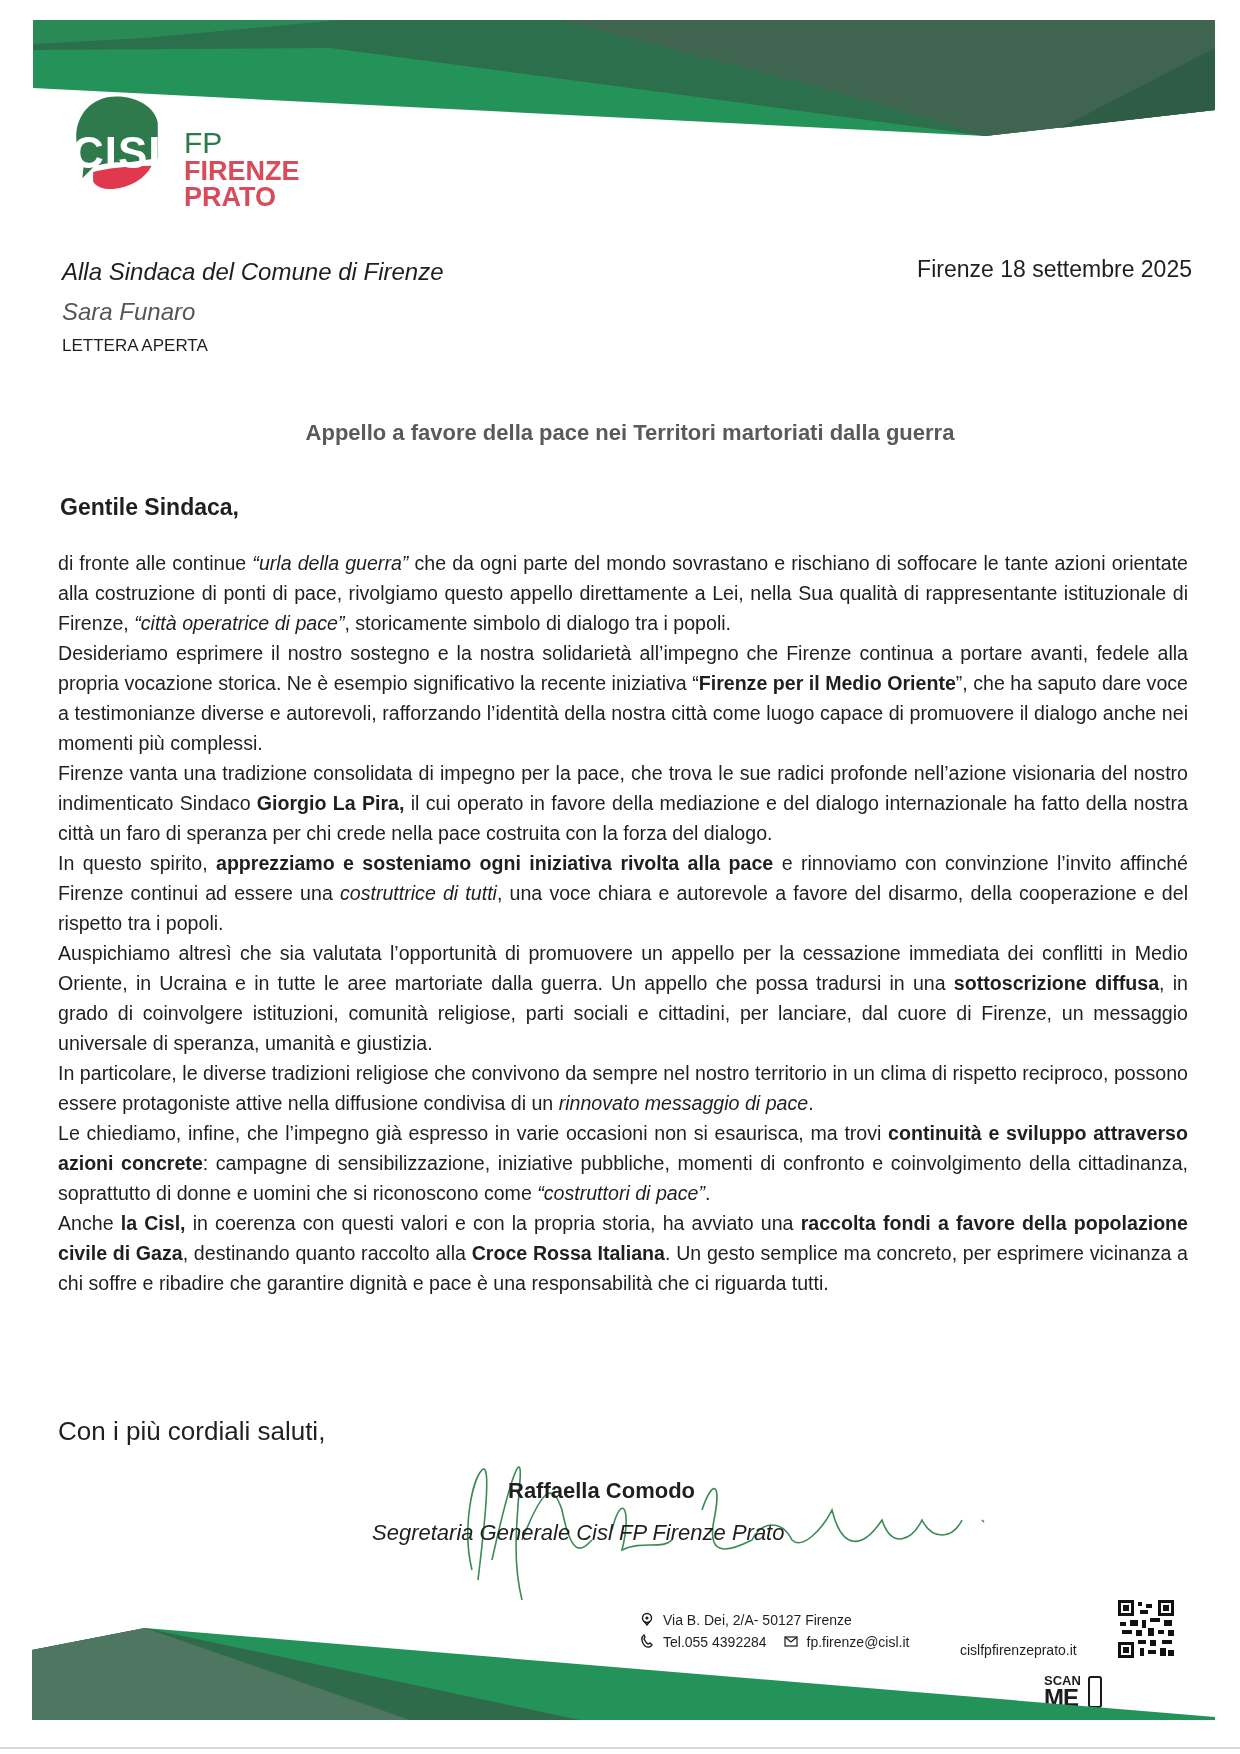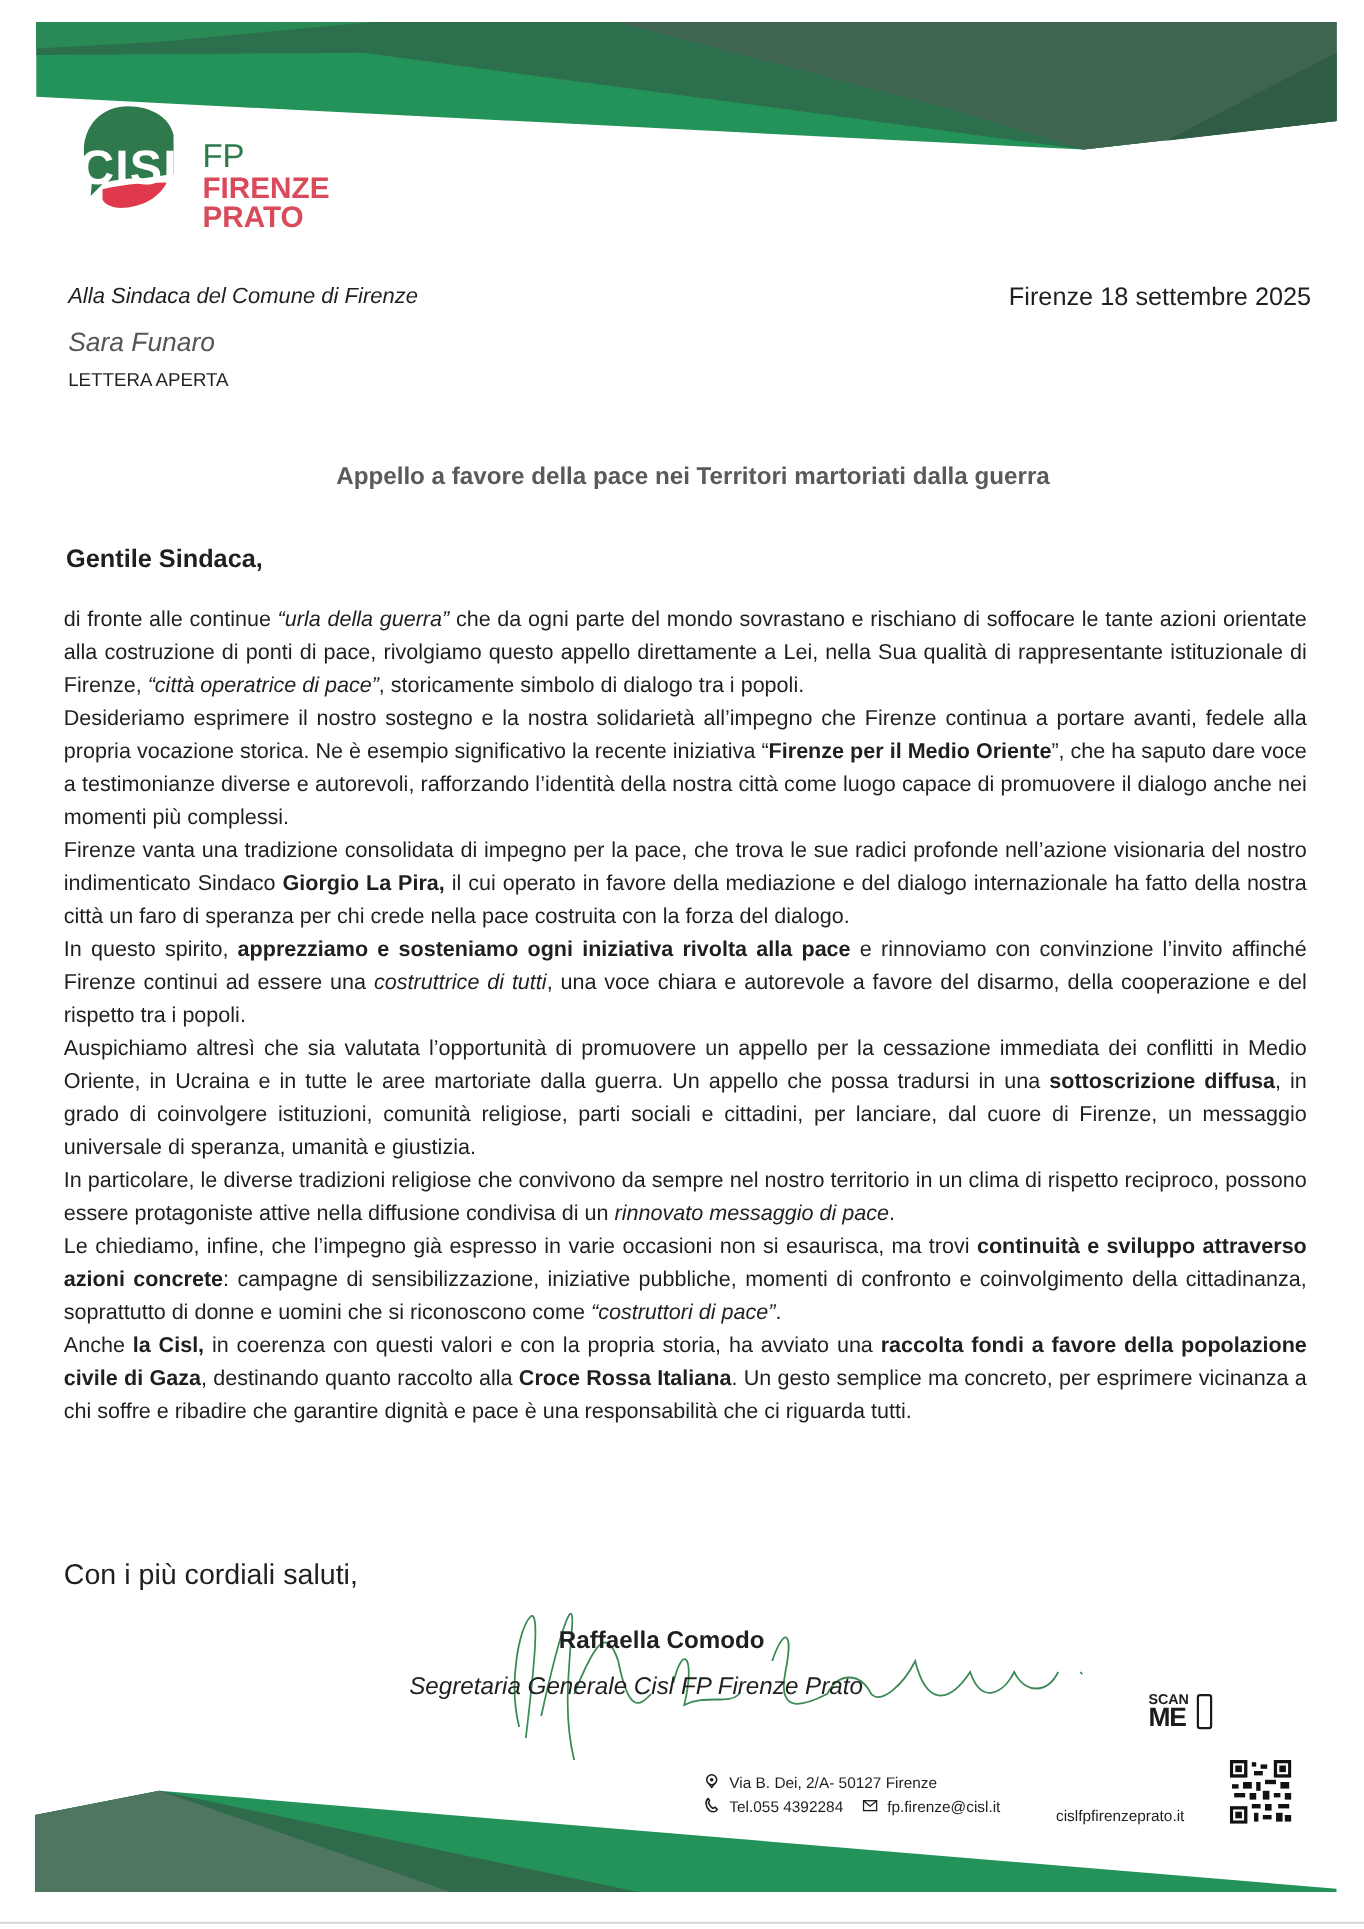--- a/index.html
+++ b/index.html
@@ -9,21 +9,21 @@
   .header-banner { position: absolute; left: 0; top: 0; width: 1240px; height: 140px; }
   .footer-banner { position: absolute; left: 0; top: 1620px; width: 1240px; height: 134px; }
 
   .logo { position: absolute; left: 58px; top: 92px; width: 260px; height: 130px; }
   .logo-bubble { position: absolute; left: 0; top: 0; width: 118px; height: 100px; }
   .logo-cisl { position: absolute; left: 14px; top: 36px; font-family: "Liberation Sans", sans-serif; font-weight: bold; font-size: 44px; color: #ffffff; letter-spacing: 1px; }
   .logo-fp { position: absolute; left: 126px; top: 36px; font-weight: normal; font-size: 30px; color: #2b7a4b; line-height: 30px; }
   .logo-city1 { position: absolute; left: 126px; top: 66px; font-weight: bold; font-size: 27px; color: #d94a5a; line-height: 26px; }
   .logo-city2 { position: absolute; left: 126px; top: 92px; font-weight: bold; font-size: 27px; color: #d94a5a; line-height: 26px; }
 
-  .recipient { position: absolute; left: 62px; top: 258px; font-size: 20px; font-style: italic; color: #1f1f1f; }
+  .recipient { position: absolute; left: 62px; top: 258px; font-size: 24px; font-style: italic; color: #1f1f1f; }
   .recipient-name { position: absolute; left: 62px; top: 298px; font-size: 24px; font-style: italic; color: #555555; }
   .letter-type { position: absolute; left: 62px; top: 336px; font-size: 17px; color: #1f1f1f; }
   .date { position: absolute; right: 48px; top: 256px; font-size: 23px; color: #1f1f1f; }
 
   .subject { position: absolute; left: 0; width: 1240px; top: 420px; text-align: center; font-size: 22px; font-weight: bold; color: #5a5a5a; padding-left: 20px; }
 
   .salutation { position: absolute; left: 60px; top: 494px; font-size: 23px; font-weight: bold; color: #1f1f1f; }
 
   .body-text { position: absolute; left: 58px; top: 548px; width: 1130px; font-family: "Liberation Sans", sans-serif; font-size: 19.6px; line-height: 30px; color: #1f1f1f; text-align: justify; }
   .body-text p { margin: 0; }
@@ -34,21 +34,21 @@
 
   .signature-block { position: absolute; left: 372px; top: 1460px; width: 500px; }
   .sig-name { position: absolute; left: 136px; top: 18px; font-size: 22px; font-weight: bold; color: #1f1f1f; white-space: nowrap; }
   .sig-role { position: absolute; left: 0; top: 60px; font-size: 22px; font-style: italic; color: #1f1f1f; white-space: nowrap; }
   .sig-scribble { position: absolute; left: 90px; top: -10px; width: 560px; height: 150px; }
 
   .contact { position: absolute; left: 640px; top: 1618px; font-size: 14px; color: #1f1f1f; }
   .contact-row { display: flex; gap: 9px; height: 22px; white-space: nowrap; }
   .contact-icon { width: 14px; height: 14px; display: inline-block; }
   .site { position: absolute; left: 960px; top: 1642px; font-size: 14px; color: #1f1f1f; }
-  .scan { position: absolute; left: 1044px; top: 1538px; width: 72px; height: 44px; }
+  .scan { position: absolute; left: 1044px; top: 1674px; width: 72px; height: 44px; }
   .scan-text1 { position: absolute; left: 0; top: 0; font-size: 13px; font-weight: bold; line-height: 13px; }
   .scan-text2 { position: absolute; left: 0; top: 12px; font-size: 24px; font-weight: bold; line-height: 24px; letter-spacing: -1px; }
   .scan-phone { position: absolute; left: 44px; top: 2px; width: 14px; height: 32px; border: 2px solid #1a1a1a; border-radius: 3px; }
   .qr { position: absolute; left: 1118px; top: 1600px; width: 56px; height: 58px; }
 </style>
 </head>
 <body>
 
 <svg class="header-banner" viewBox="0 0 1240 140" preserveAspectRatio="none">
   <polygon points="33,20 1215,20 1215,110 985,136 33,88" fill="#24935a"></polygon>

